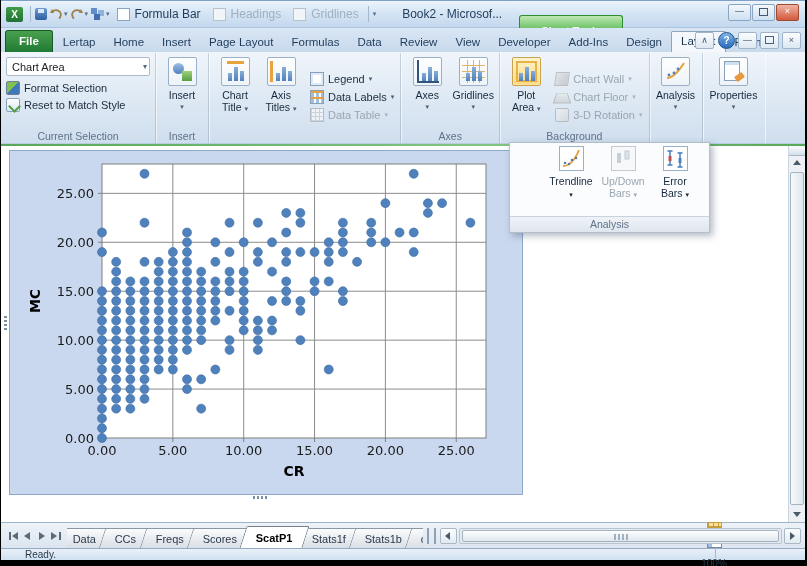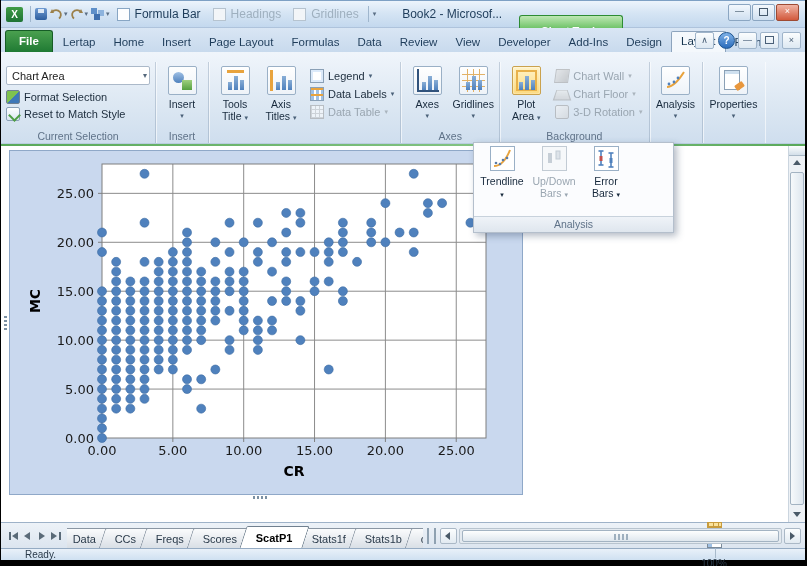--- a/index.html
+++ b/index.html
@@ -39,21 +39,21 @@
   .rtab.active{background:#f4f8fc;border:1px solid #8da4bd;border-bottom:none;border-radius:2px 2px 0 0;
     color:#17354f;padding-bottom:5px;}
   .tr-ctrl{position:absolute;right:4px;bottom:3px;display:flex;align-items:center;}
   .cbtn{width:17px;height:15px;margin-left:3px;border:1px solid #9fb4ca;border-radius:2px;text-align:center;
     background:linear-gradient(#fbfdfe,#dde8f2);color:#4a6078;font-size:9px;line-height:14px;}
   .helpbtn{width:15px;height:15px;margin-left:4px;border-radius:50%;background:linear-gradient(#7fb2e8,#2a6bbb);
     color:#fff;font-weight:bold;font-size:10px;text-align:center;line-height:15px;border:1px solid #1d548f;}
 
   
   .ribbon{height:92px;background:linear-gradient(#f0f5fb,#dde8f3 55%,#cfdeee);display:flex;
-    border-bottom:1px solid #b9cde0;box-sizing:border-box;padding-top:10px;}
+    border-bottom:1px solid #b9cde0;box-sizing:border-box;padding-top:1px;}
   .ribbon-edge{height:2px;background:linear-gradient(90deg,#59a859,#83c383 60%,#59a859);}
   .rgroup{position:relative;border-right:1px solid rgba(125,146,170,.38);box-shadow:1px 0 0 rgba(255,255,255,.6);
     padding:2px 3px 14px;display:flex;align-items:flex-start;}
   .glabel{position:absolute;bottom:1px;left:0;right:0;text-align:center;font-size:10.5px;color:#5f7288;}
   .cs-stack{display:flex;flex-direction:column;width:148px;}
   .combo{display:flex;align-items:center;height:17px;background:#fff;border:1px solid #abb9c9;border-radius:2px;
     font-size:11px;color:#222;padding:0 2px 0 5px;margin:2px 2px 3px;}
   .combo .cfill{flex:1;}
   .combo .cbtn2{font-size:8px;color:#55687c;}
   .cs-row{display:flex;align-items:center;font-size:11px;color:#1c2c3c;height:17px;padding-left:2px;}
@@ -77,37 +77,37 @@
   .mc-grid::before{content:"";position:absolute;inset:2px;background:
      repeating-linear-gradient(90deg,transparent 0 5px,#e2b267 5px 6px),
      repeating-linear-gradient(0deg,transparent 0 5px,#e2b267 5px 6px);}
   .mc-plot::before{content:"";position:absolute;inset:3px;border:2px solid #e8b14a;}
   .mc-insert{background:linear-gradient(#fdfefe,#eef3f8);}
   .mc-insert::before{content:"";position:absolute;left:4px;top:5px;width:11px;height:11px;border-radius:50%;background:linear-gradient(#9fc0e4,#4f81bd);}
   .mc-insert::after{content:"";position:absolute;right:4px;bottom:4px;width:10px;height:10px;background:linear-gradient(#9ed07e,#55a040);}
   .mc-props::before{content:"";position:absolute;left:4px;top:3px;right:7px;bottom:4px;background:#fff;border:1px solid #8aa0b6;
      box-shadow:inset 0 3px 0 #cfe0ef;}
   .mc-props::after{content:"";position:absolute;right:3px;bottom:5px;width:9px;height:6px;background:#e8973d;border-radius:1px;transform:rotate(-35deg);}
-  .smallstack{display:flex;flex-direction:column;margin-left:3px;padding-top:3px;}
+  .smallstack{display:flex;flex-direction:column;margin-left:3px;padding-top:3px;margin-top:12px;}
   .smallbtn{display:flex;align-items:center;height:18px;font-size:11px;color:#1c2c3c;white-space:nowrap;padding:0 3px;}
   .smallbtn .sic{margin-right:4px;}
   .smallbtn .caret{font-size:7px;color:#4a6078;margin-left:4px;}
   .smallbtn.dis{color:#9aa6b1;}
   .smallbtn.dis .caret{color:#aab4bd;}
   .smallbtn.dis .sic{filter:grayscale(1);opacity:.55;}
   .ic-legend{background:#fff;border:1px solid #8aa0b6;box-shadow:inset 0 0 0 2px #dceafa;}
   .ic-dlabels{background:#fff;border:1px solid #8aa0b6;background-image:linear-gradient(#e8a33d 2px,transparent 2px),linear-gradient(90deg,#9fc0e4 3px,transparent 3px);background-size:100% 6px,5px 100%;}
   .ic-dtable{background:#fff;border:1px solid #8aa0b6;background-image:repeating-linear-gradient(0deg,#b9c6d2 0 1px,transparent 1px 4px),repeating-linear-gradient(90deg,#b9c6d2 0 1px,transparent 1px 4px);}
   .ic-wall{background:linear-gradient(120deg,#cfe0ef,#93b3d4);border:1px solid #8aa0b6;transform:skewX(-8deg);}
   .ic-floor{background:linear-gradient(#e8eef5,#b8cde0);border:1px solid #8aa0b6;transform:perspective(20px) rotateX(45deg);}
   .ic-3d{background:linear-gradient(135deg,#f4f7fa,#c9d6e2);border:1px solid #8aa0b6;border-radius:2px;}
 
   
-  .flyout{position:absolute;left:472px;top:142px;width:201px;height:91px;background:#fbfcfe;
-    border:1px solid #b4bfcc;box-shadow:3px 3px 7px rgba(40,60,90,.35);z-index:50;box-sizing:border-box;}
+  .flyout{position:absolute;left:508px;top:142px;width:201px;height:91px;background:#fbfcfe;
+    border:1px solid #b4bfcc;box-shadow:3px 3px 7px rgba(40,60,90,.35);z-index:50;box-sizing:border-box;padding-left:33px;}
   .fly-items{display:flex;padding:3px 2px 0;}
   .flybtn{width:52px;display:flex;flex-direction:column;align-items:center;font-size:10.5px;line-height:12px;
     color:#17293c;text-align:center;}
   .flybtn.dis{color:#9aa6b1;}
   .fly-glabel{position:absolute;bottom:0;left:0;right:0;height:15px;background:linear-gradient(#eff3f8,#dfe6ee);
     border-top:1px solid #c8d2dc;font-size:10.5px;color:#5f7288;text-align:center;line-height:15px;}
 
   
   .worksheet{position:relative;height:376px;background:#fff;overflow:hidden;}
   .chart{position:absolute;left:8px;top:4px;width:512px;height:343px;background:#c9d8ee;
@@ -277,21 +277,21 @@
       <div class="glabel">Insert</div>
     </div>
 
     <div class="rgroup">
       <div class="bigbtn">
         <span class="iconbox bars mc-title">
             <i class="b1"></i>
             <i class="b2"></i>
             <i class="b3"></i>
           </span>
-        <span>Tools</span>
+        <span>Chart</span>
         <span><span>Title</span> <span class="caret" style="display:inline">▾</span></span>
       </div>
       <div class="bigbtn">
         <span class="iconbox bars mc-axis">
             <i class="b1" style="left:8px"></i>
             <i class="b2" style="left:14px"></i>
             <i class="b3" style="left:20px"></i>
           </span>
         <span>Axis</span>
         <span><span>Titles</span> <span class="caret" style="display:inline">▾</span></span>

